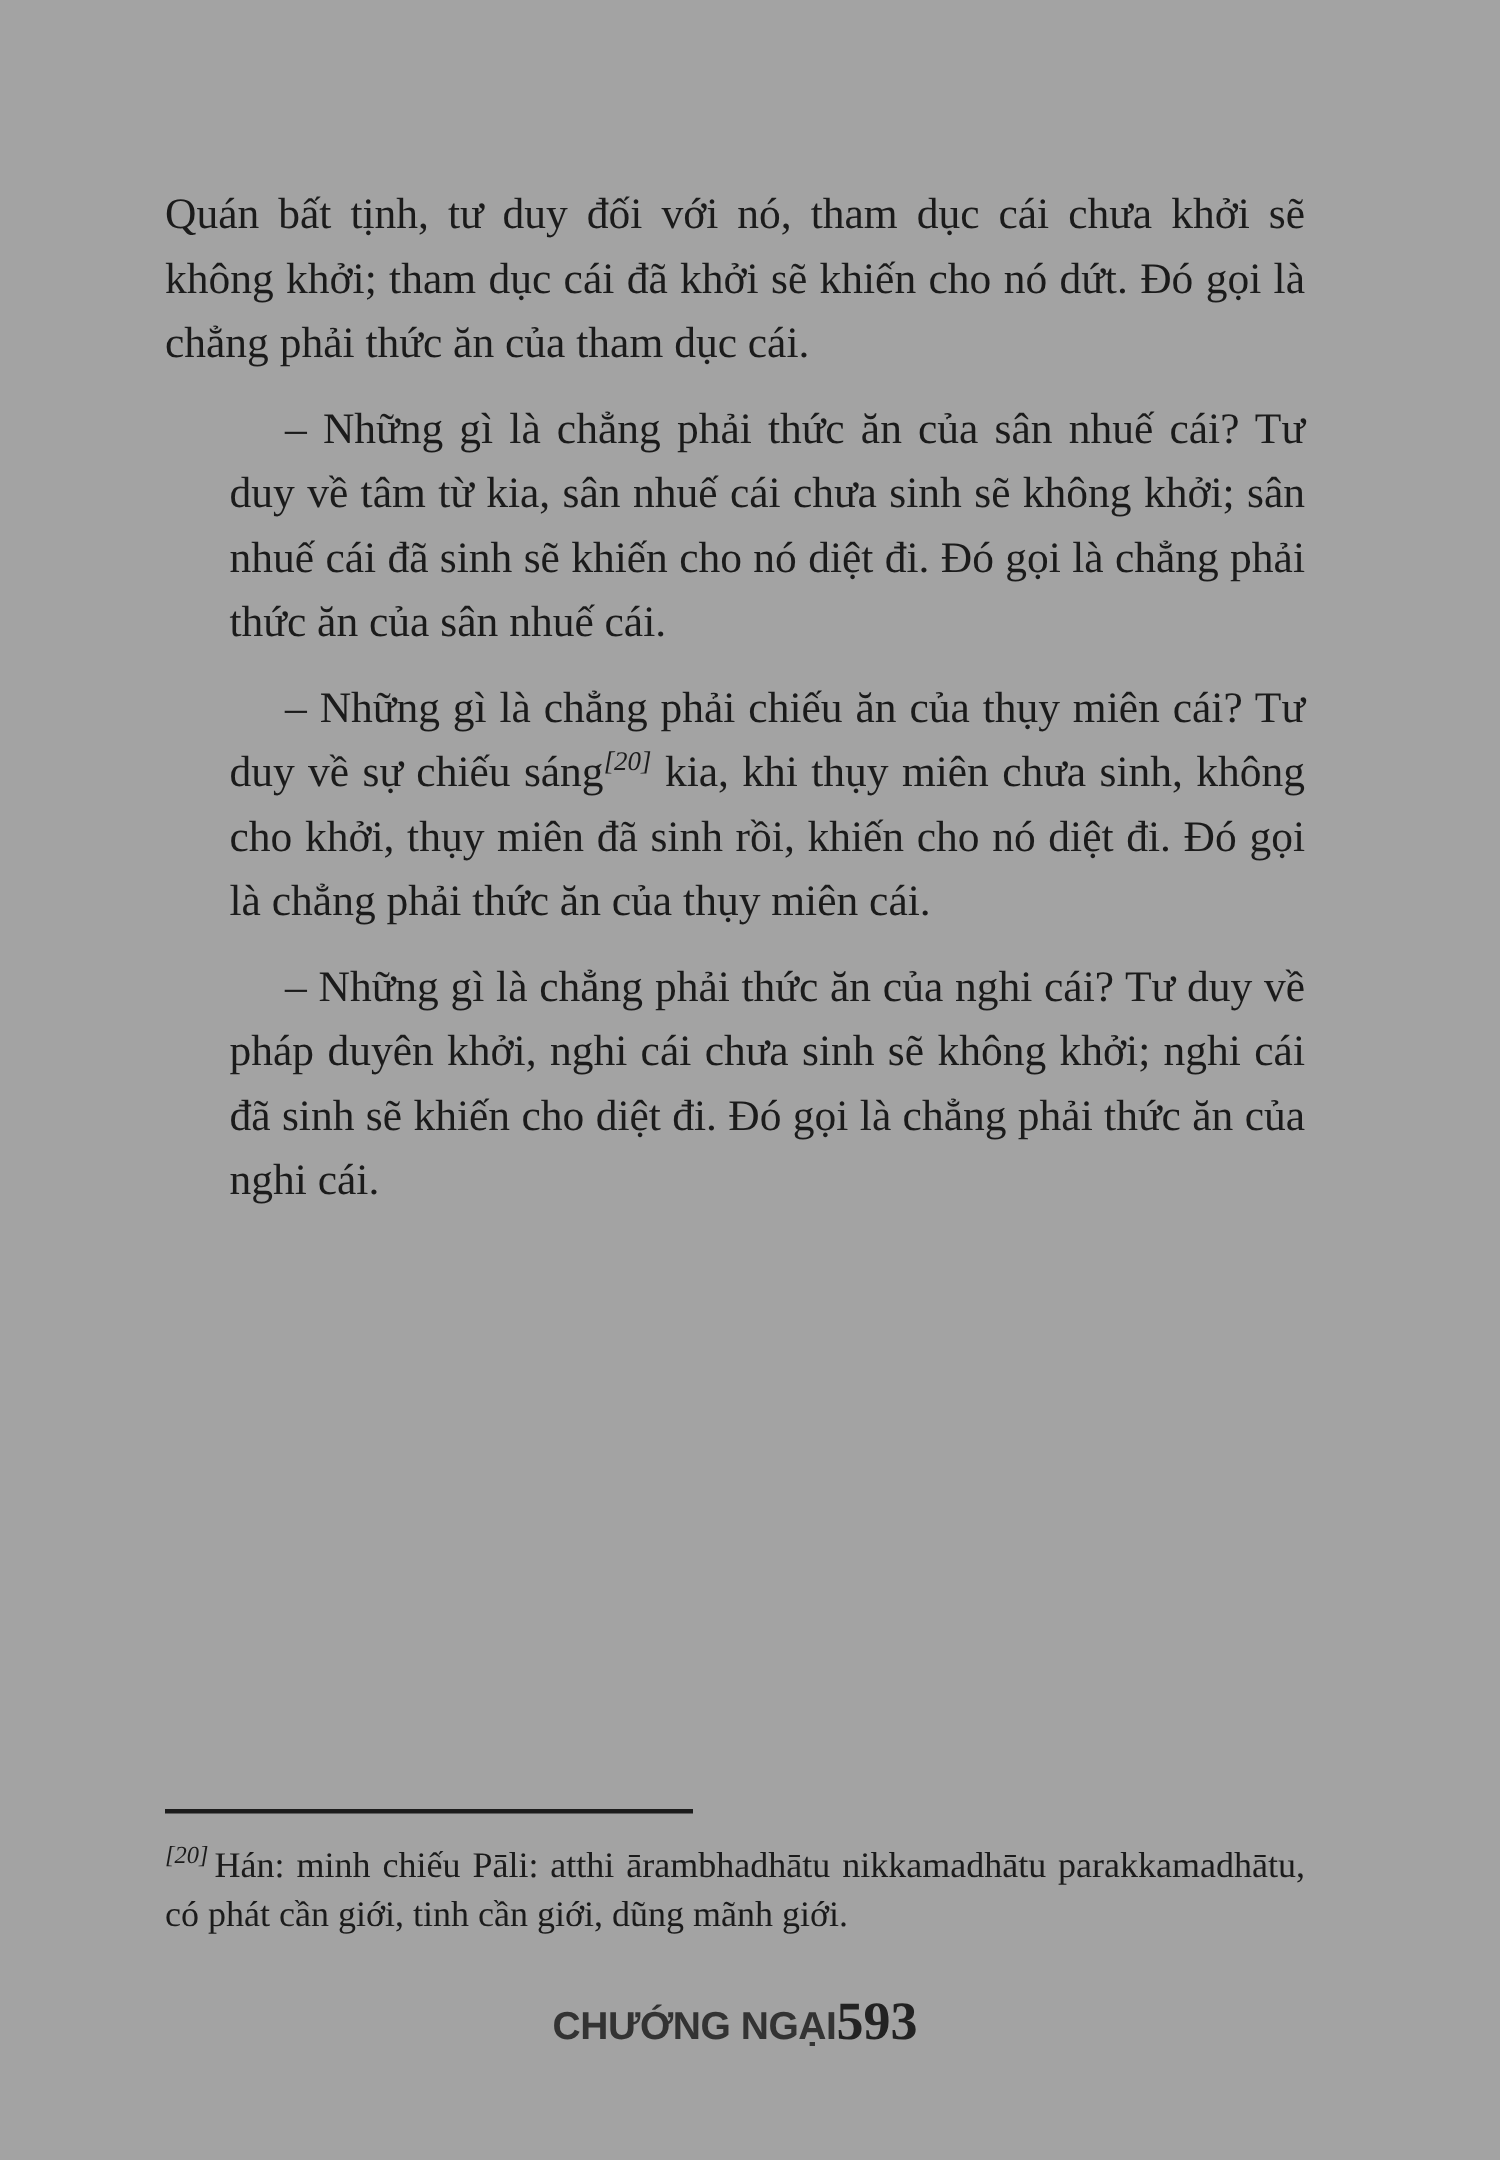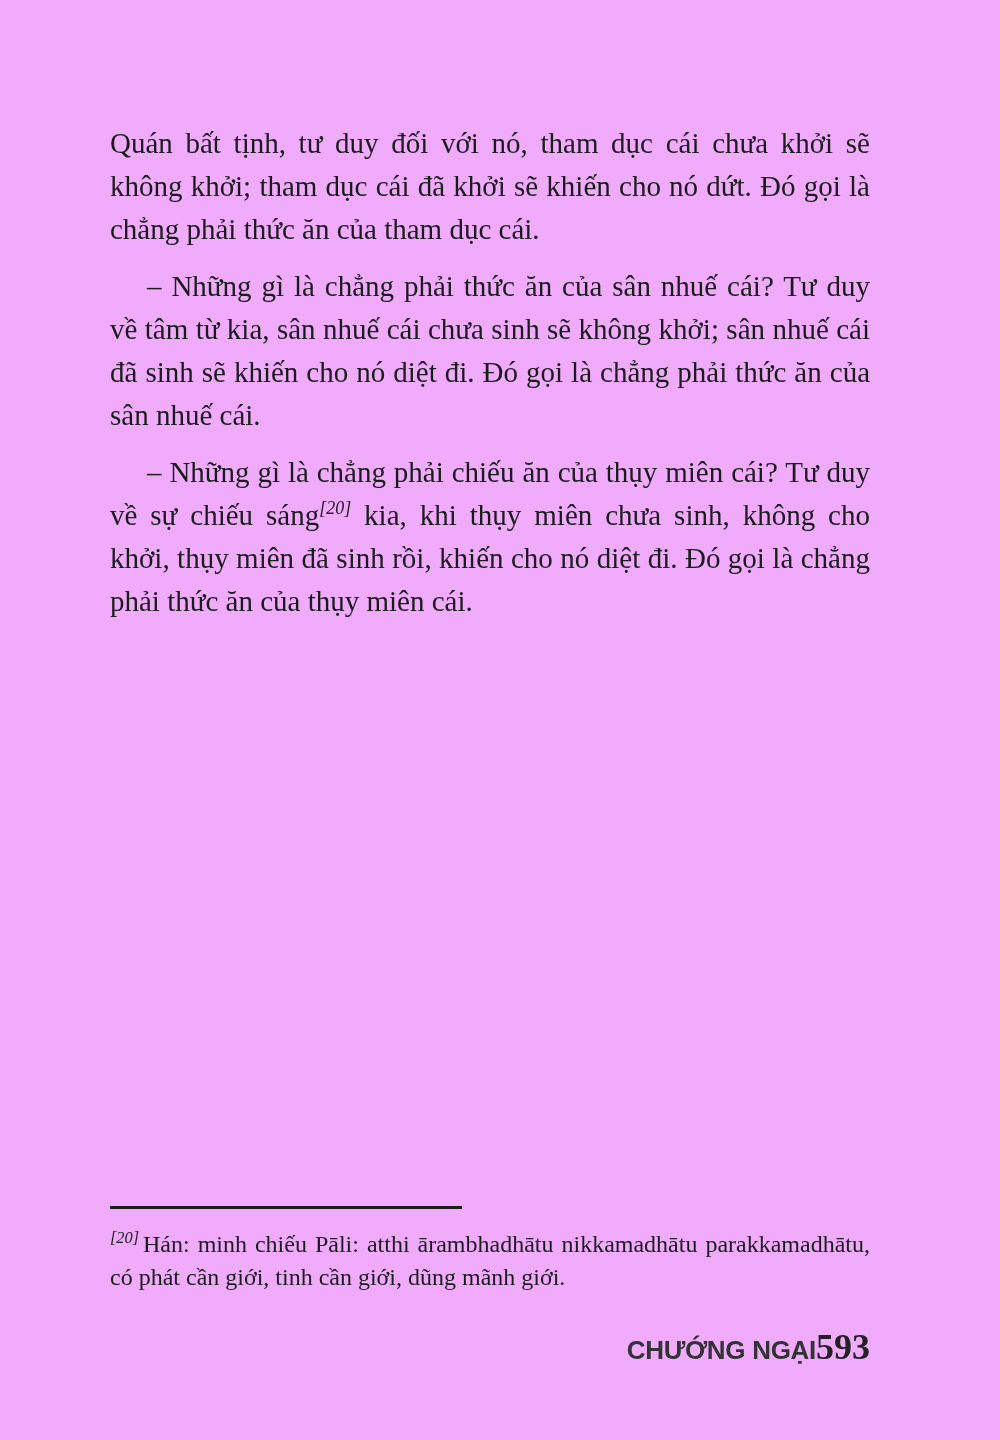--- a/index.html
+++ b/index.html
@@ -4,39 +4,40 @@
 <style>
   html, body {
     margin: 0;
     padding: 0;
     background: #ffffff;
   }
   .page {
     position: relative;
     width: 1000px;
     height: 1440px;
-    background: #f0abfc;
+    background: #a3a3a3;
     overflow: hidden;
     color: #1b1b1b;
     font-family: "Liberation Serif", serif;
   }
   .body-text {
     position: absolute;
     top: 122px;
     left: 110px;
     width: 760px;
     font-size: 29px;
     line-height: 43px;
     text-align: justify;
   }
   .para {
     margin: 0 0 14px 0;
   }
   .para.indent {
     text-indent: 37px;
+    margin-left: 43px;
   }
   .fn-ref {
     font-style: italic;
     font-size: 0.62em;
     line-height: 0;
     vertical-align: super;
   }
   .footnote-area {
     position: absolute;
     top: 1206px;
@@ -62,21 +63,21 @@
     line-height: 0;
     vertical-align: super;
     padding-right: 4px;
   }
   .page-footer {
     position: absolute;
     top: 1326px;
     left: 110px;
     width: 760px;
     display: flex;
-    justify-content: flex-end;
+    justify-content: center;
     align-items: baseline;
   }
   .running-title {
     font-family: "Liberation Sans", sans-serif;
     font-weight: 700;
     font-size: 26px;
     letter-spacing: -0.3px;
     color: #333333;
   }
   .page-number {
@@ -92,20 +93,21 @@
 <div class="page">
 
   <main class="body-text">
     <p class="para">Quán bất tịnh, tư duy đối với nó, tham dục cái chưa khởi sẽ không khởi; tham dục cái đã khởi sẽ khiến cho nó dứt. Đó gọi là chẳng phải thức ăn của tham dục cái.</p>
 
     <p class="para indent">– Những gì là chẳng phải thức ăn của sân nhuế cái? Tư duy về tâm từ kia, sân nhuế cái chưa sinh sẽ không khởi; sân nhuế cái đã sinh sẽ khiến cho nó diệt đi. Đó gọi là chẳng phải thức ăn của sân nhuế cái.</p>
 
     <p class="para indent"><span>– Những gì là chẳng phải chiếu ăn của thụy miên cái? Tư duy về sự chiếu sáng</span><sup class="fn-ref">[20]</sup><span> kia, khi thụy miên chưa sinh, không cho khởi, thụy miên đã sinh rồi, khiến cho nó diệt đi. Đó gọi là chẳng phải thức ăn của thụy miên cái.</span></p>
 
 
+    <p class="para indent">– Những gì là chẳng phải thức ăn của nghi cái? Tư duy về pháp duyên khởi, nghi cái chưa sinh sẽ không khởi; nghi cái đã sinh sẽ khiến cho diệt đi. Đó gọi là chẳng phải thức ăn của nghi cái.</p>
 
   </main>
 
   <div class="footnote-area">
     <div class="fn-rule"></div>
     <p class="footnote"><sup class="fn-marker">[20]</sup><span>Hán: minh chiếu Pāli: atthi ārambhadhātu nikkamadhātu parakkamadhātu, có phát cần giới, tinh cần giới, dũng mãnh giới.</span></p>
   </div>
 
   <footer class="page-footer">
     <span class="running-title">CHƯỚNG NGẠI</span>

